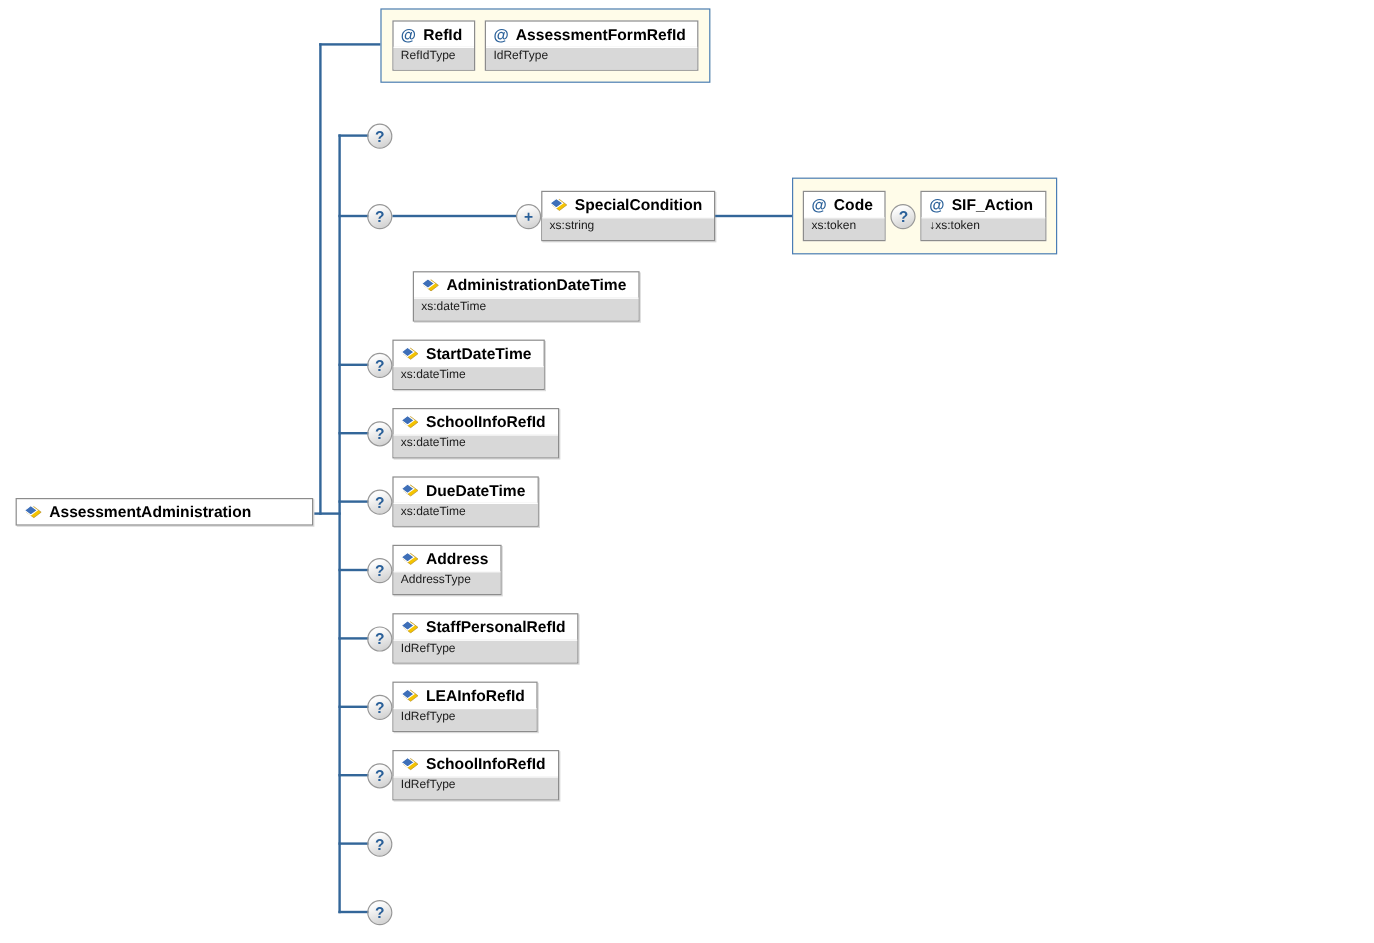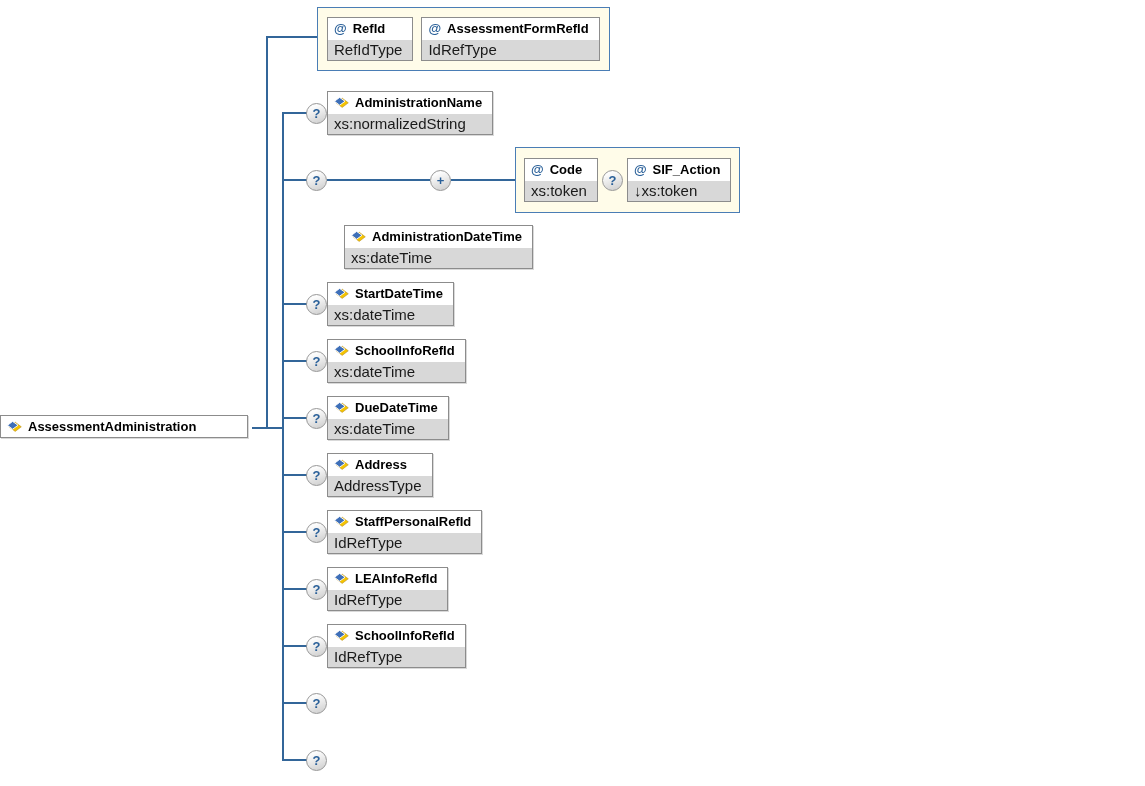--- a/index.html
+++ b/index.html
@@ -16,21 +16,21 @@
     display:inline-flex; flex-direction:column; background:#ffffff;
     border:1px solid #8c8c8c; white-space:nowrap; flex:0 0 auto;
     box-shadow:1px 1px 0 #d9d9d9;
   }
   .node .title {
     display:flex; align-items:center; gap:6px;
     padding:3px 10px 3px 6px; font-size:13px; font-weight:bold; color:#000;
   }
   .node .sub {
     background:#d8d8d8; border-top:1px solid #ffffff;
-    padding:1px 10px 2px 6px; font-size:15px; color:#1a1a1a; min-height:15px;
+    padding:1px 10px 2px 6px; font-size:10px; color:#1a1a1a; min-height:15px;
   }
 
   
   .attr-group {
     display:flex; align-items:center; gap:8px;
     background:#fffce9; border:1px solid #4a7db5; padding:9px; flex:0 0 auto;
   }
 
   
   .marker {
@@ -74,21 +74,21 @@
   <div class="line" style="left:282px;top:303px;width:26px;height:2px"></div>
   <div class="line" style="left:282px;top:360px;width:26px;height:2px"></div>
   <div class="line" style="left:282px;top:417px;width:26px;height:2px"></div>
   <div class="line" style="left:282px;top:474px;width:26px;height:2px"></div>
   <div class="line" style="left:282px;top:531px;width:26px;height:2px"></div>
   <div class="line" style="left:282px;top:588px;width:26px;height:2px"></div>
   <div class="line" style="left:282px;top:645px;width:26px;height:2px"></div>
   <div class="line" style="left:282px;top:702px;width:26px;height:2px"></div>
   <div class="line" style="left:282px;top:759px;width:26px;height:2px"></div>
 
-  <div class="node" style="position:absolute;left:0;top:415px;width:246px">
+  <div class="node" style="position:absolute;left:13px;top:415px;width:246px">
     <div class="title">
       <span class="el-icon">
         <svg width="15" height="11" viewBox="0 0 15 11">
             <use href="#elicon"></use>
           </svg>
       </span>
       <span>AssessmentAdministration</span>
     </div>
   </div>
 
@@ -104,37 +104,37 @@
       <div class="title">
         <span class="at">@</span>
         <span>AssessmentFormRefId</span>
       </div>
       <div class="sub">IdRefType</div>
     </div>
   </div>
 
   <div class="row" style="top:92px">
     <span class="marker">?</span>
-    <div class="node">
-      <div class="title">
-        <span class="el-icon">
-            <svg width="15" height="11" viewBox="0 0 15 11">
-              <use href="#elicon"></use>
-            </svg>
-          </span>
-        <span>AdministrationName</span>
-      </div>
-      <div class="sub">xs:normalizedString</div>
-    </div>
   </div>
 
   <div class="row tall" style="top:149px">
     <span class="marker">?</span>
     <div class="hline" style="width:103px"></div>
     <span class="marker">+</span>
+    <div class="node">
+      <div class="title">
+        <span class="el-icon">
+            <svg width="15" height="11" viewBox="0 0 15 11">
+              <use href="#elicon"></use>
+            </svg>
+          </span>
+        <span>SpecialCondition</span>
+      </div>
+      <div class="sub">xs:string</div>
+    </div>
     <div class="hline" style="width:64px"></div>
     <div class="attr-group" style="padding:10px 8px;gap:4px">
       <div class="node" style="box-shadow:none">
         <div class="title">
           <span class="at">@</span>
           <span>Code</span>
         </div>
         <div class="sub">xs:token</div>
       </div>
       <span class="marker">?</span>

